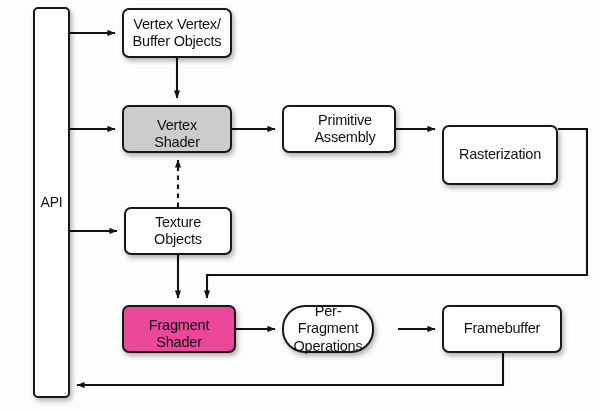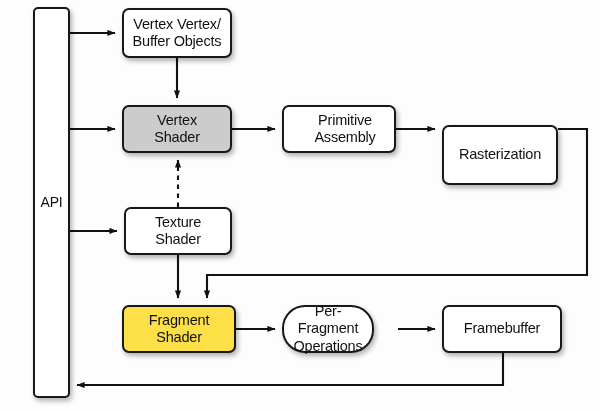--- a/index.html
+++ b/index.html
@@ -35,20 +35,21 @@
     justify-content: center;
     text-align: center;
     color: #111114;
     font-size: 14.5px;
     line-height: 1.18;
     letter-spacing: -0.2px;
     z-index: 2;
   }
   .node.shaded {
     background: #cccccc;
+    align-items: flex-end;
   }
   .node .lbl {
     display: block;
     white-space: pre-line;
     padding: 0 4px;
   }
   .node.api {
     border-radius: 5px;
     font-size: 14px;
   }
@@ -106,23 +107,23 @@
       </div>
       <div class="node" style="left: 282px; top: 105px; width: 114px; height: 48px; background: rgb(255, 255, 255); border-color: rgb(24, 24, 26); padding-left: 12px;">
         <span class="lbl">Primitive
 Assembly</span>
       </div>
       <div class="node" style="left: 442px; top: 105px; width: 116px; height: 60px; background: rgb(255, 255, 255); border-color: rgb(24, 24, 26); margin-top: 20px;">
         <span class="lbl">Rasterization</span>
       </div>
       <div class="node" style="left: 124px; top: 207px; width: 108px; height: 48px; background: rgb(255, 255, 255); border-color: rgb(24, 24, 26);">
         <span class="lbl">Texture
-Shader</span>
+Objects</span>
       </div>
-      <div class="node shaded" style="left: 122px; top: 305px; width: 114px; height: 48px; background: #fde047; border-color: rgb(24, 24, 26);">
+      <div class="node shaded" style="left: 122px; top: 305px; width: 114px; height: 48px; background: #ec4899; border-color: rgb(24, 24, 26);">
         <span class="lbl">Fragment
 Shader</span>
       </div>
       <div class="node" style="left: 282px; top: 305px; width: 92px; height: 48px; background: rgb(255, 255, 255); border-color: rgb(24, 24, 26); border-radius: 23px;">
         <span class="lbl">Per-Fragment
 Operations</span>
       </div>
       <div class="node" style="left: 442px; top: 305px; width: 120px; height: 48px; background: rgb(255, 255, 255); border-color: rgb(24, 24, 26);">
         <span class="lbl">Framebuffer</span>
       </div>

